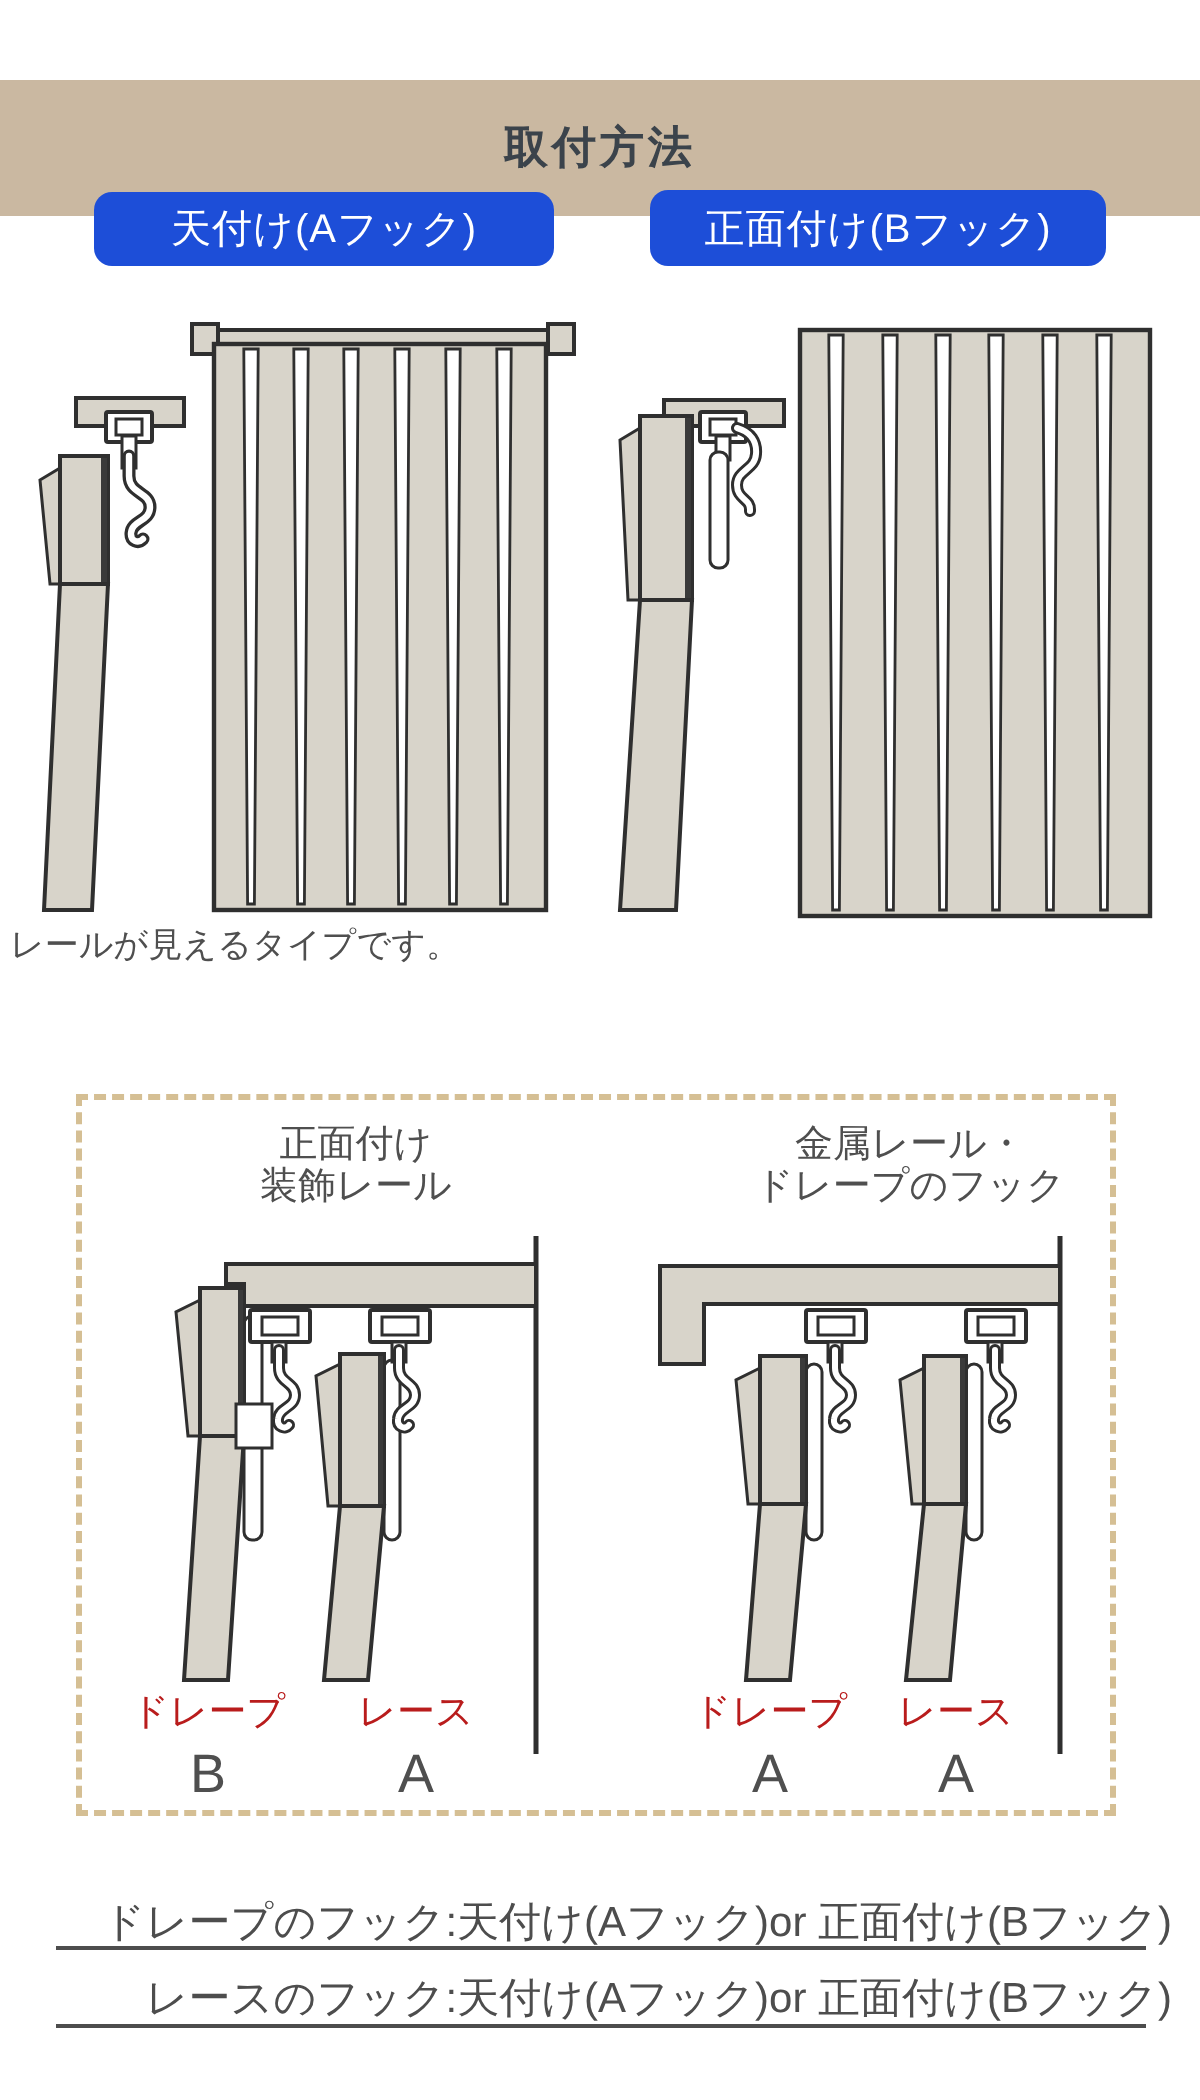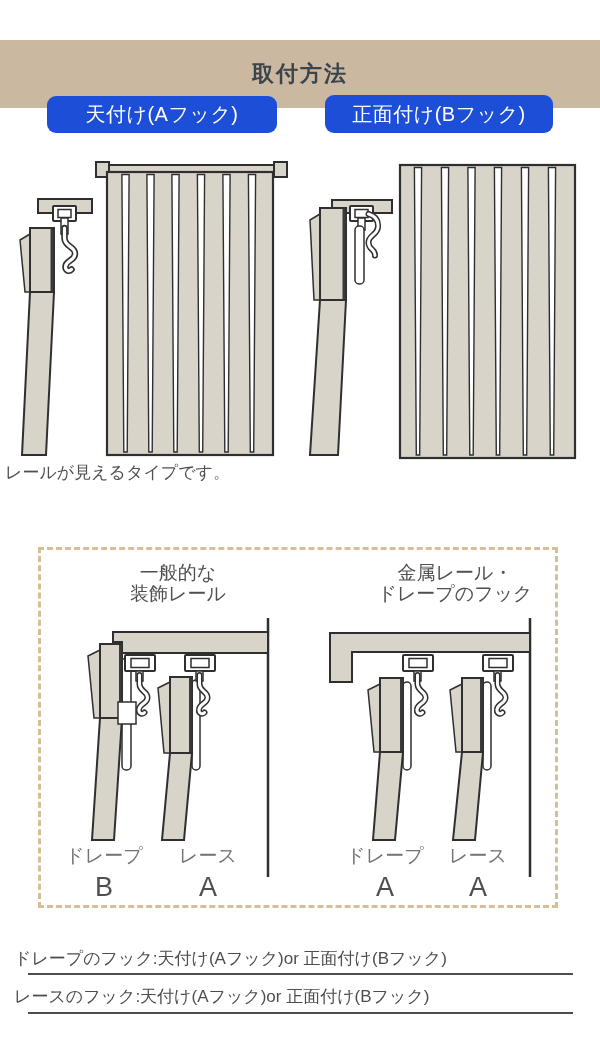--- a/index.html
+++ b/index.html
@@ -16,24 +16,24 @@
   .badge-b{left:325px;top:95px;width:228px;height:38px;}
   .caption{top:461px;font-size:17px;color:#4f4f4f;text-align:left;}
   .caption-left{left:5px;width:320px;}
   .caption-right{left:315px;width:280px;}
   .dashed-box{left:38px;top:547px;width:520px;height:361px;box-sizing:border-box;
               border:3px dashed #d5bf94;}
   .box-title{font-size:19px;line-height:21px;color:#4f4f4f;text-align:center;}
   .box-title-left{left:58px;top:562px;width:240px;}
   .box-title-right{left:330px;top:562px;width:250px;}
   .item-col{width:110px;text-align:center;top:843px;}
-  .item-name{font-size:19px;color:#737373;}
+  .item-name{font-size:19px;color:#b91c1c;}
   .item-hook{font-size:27px;color:#4f4f4f;margin-top:3px;}
   .col-1{left:49px;}  .col-2{left:153px;}  .col-3{left:330px;}  .col-4{left:423px;}
-  .footer-note{left:14px;width:572px;text-align:left;font-size:17px;color:#4d4d4d;}
+  .footer-note{left:14px;width:572px;text-align:right;font-size:21px;color:#4d4d4d;}
   .note-1{top:947px;}  .note-2{top:985px;}
   .rule{left:28px;width:545px;height:2px;background:#4d4d4d;}
   .rule-1{top:973px;}  .rule-2{top:1012px;}
   svg{display:block;}
 </style>
 </head>
 <body>
 
 <div id="page">
 
@@ -181,21 +181,21 @@
         <rect x="483" y="655" width="30" height="16" rx="1" fill="#ffffff" stroke="#2f2f2f" stroke-width="2"></rect>
         <rect x="489" y="658.5" width="18" height="9" fill="none" stroke="#2f2f2f" stroke-width="1.5"></rect>
         <rect x="494" y="671" width="7" height="10" fill="#ffffff" stroke="#2f2f2f" stroke-width="1.5"></rect>
         <path d="M497.5 675 V684 C497.5 691.5 505.5 691 505.5 697.5 C505.5 704 497.5 703.5 497 709.5 C496.5 713.5 500.5 715 502.5 712.5" fill="none" stroke="#2f2f2f" stroke-width="6" stroke-linecap="round"></path>
         <path d="M497.5 675 V684 C497.5 691.5 505.5 691 505.5 697.5 C505.5 704 497.5 703.5 497 709.5 C496.5 713.5 500.5 715 502.5 712.5" fill="none" stroke="#ffffff" stroke-width="3" stroke-linecap="round"></path>
       </g>
     </g>
   </svg>
 
   <div class="abs box-title box-title-left">
-    <div>一般的な</div>
+    <div>正面付け</div>
     <div>装飾レール</div>
   </div>
   <div class="abs box-title box-title-right">
     <div>金属レール・</div>
     <div>ドレープのフック</div>
   </div>
 
   <div class="abs item-col col-1">
     <div class="item-name">ドレープ</div>
     <div class="item-hook">B</div>

